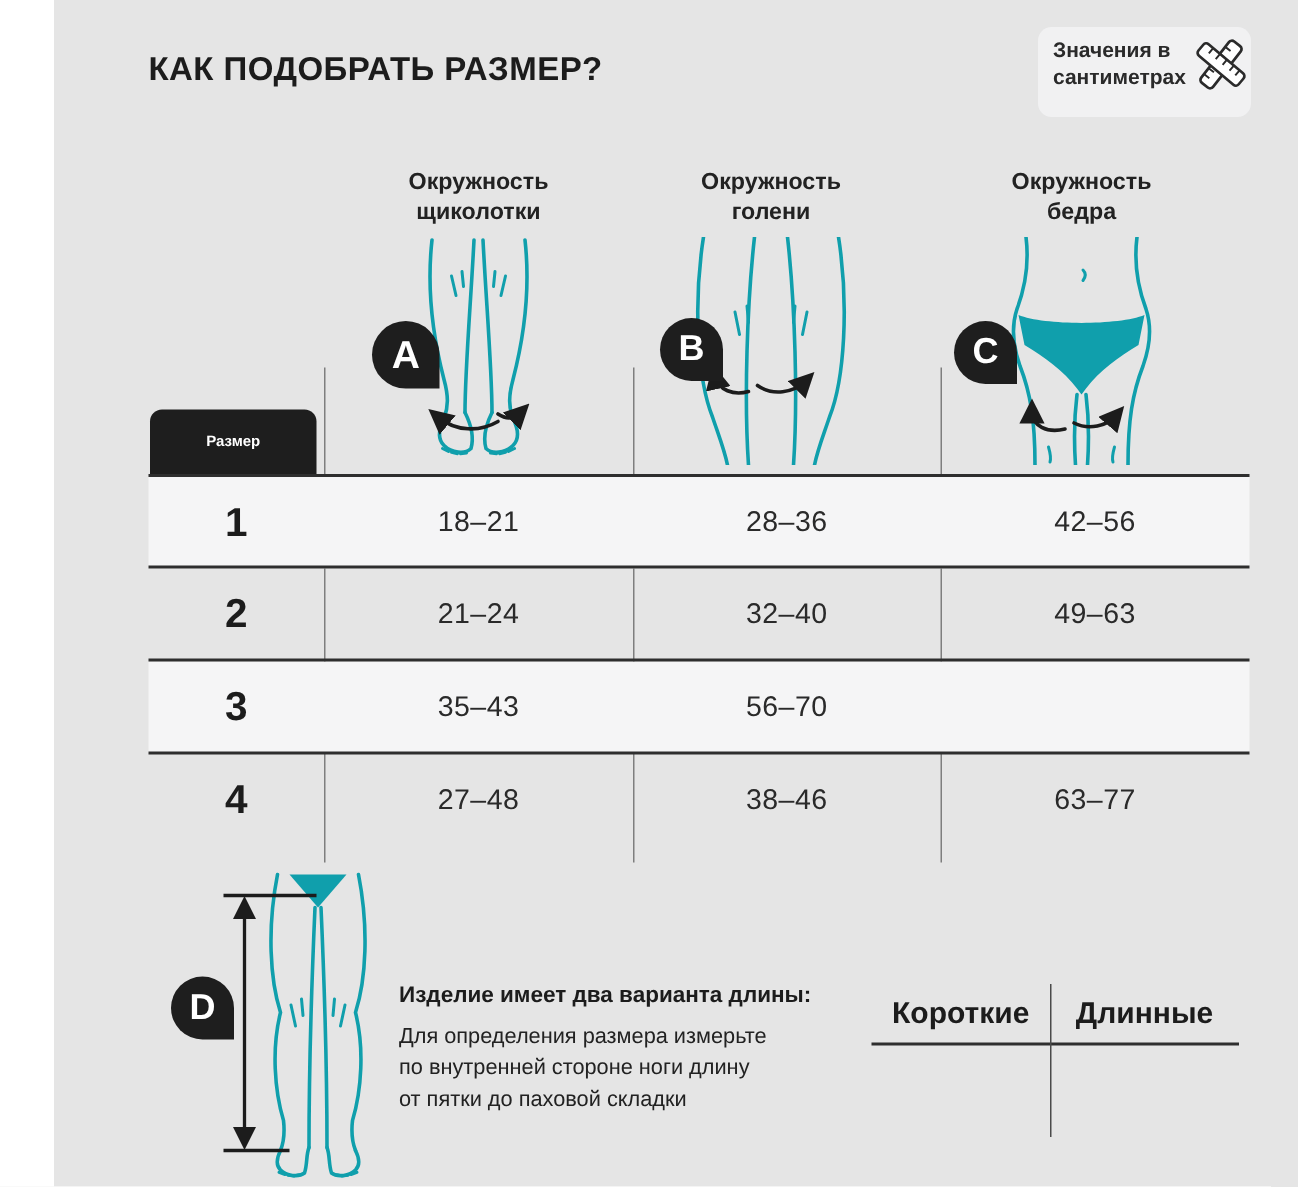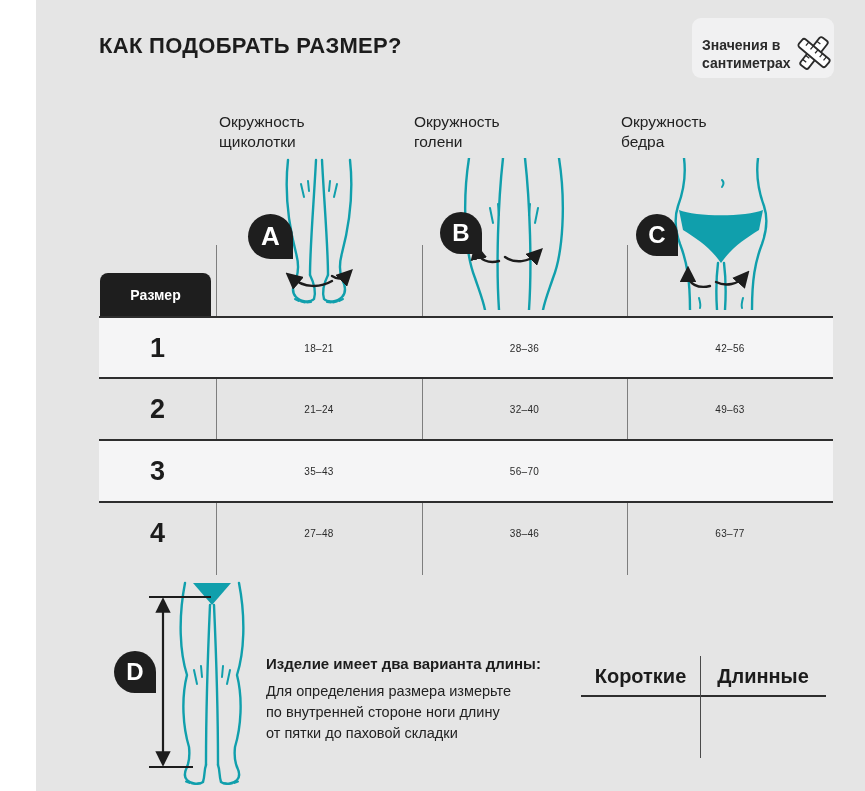--- a/index.html
+++ b/index.html
@@ -14,27 +14,27 @@
     margin-left: 36px;
   }
   .title {
     position: absolute; left: 63px; top: 33px;
     font-size: 22px; font-weight: 700; letter-spacing: .3px;
   }
   .units-badge {
     position: absolute; left: 656px; top: 18px;
     width: 142px; height: 60px;
     background: #f1f1f2; border-radius: 9px;
-    display: flex; align-items: flex-end; gap: 4px;
+    display: flex; align-items: flex-start; gap: 4px;
     padding: 6px 14px 6px 10px;
   }
   .units-badge .txt { font-size: 14px; font-weight: 700; line-height: 1.3; color:#2a2a2a; }
   .col-header {
     position: absolute; top: 112px; width: 200px;
-    text-align: left; font-size: 15.5px; font-weight: 400;
+    text-align: center; font-size: 15.5px; font-weight: 700;
     line-height: 20px; white-space: pre-line; color:#222;
   }
   .ch-a { left: 183px; } .ch-b { left: 378px; } .ch-c { left: 585px; }
 
   .illu { position: absolute; top: 158px; width: 150px; height: 152px; }
   .illu-a { left: 208px; } .illu-b { left: 403px; } .illu-c { left: 610px; }
   .illu-d { position:absolute; left: 85px; top: 575px; width: 200px; height: 212px; }
 
   .marker-badge {
     position: absolute; width: 45px; height: 45px;
@@ -52,31 +52,31 @@
   .v-line { position:absolute; top:245px; width:1px; height:330px; background:#7e7e7e; }
   .vl-1 { left:180px; } .vl-2 { left:386px; } .vl-3 { left:591px; }
   .h-line { position:absolute; left:63px; width:734px; height:2px; background:#2e2e2e; }
   .hl-0 { top:316px; } .hl-1 { top:377px; } .hl-2 { top:439px; } .hl-3 { top:501px; }
   .size-tag {
     position: absolute; left: 64px; top: 273px;
     width: 111px; height: 43px;
     background: #1e1e1e; color: #fff;
     border-radius: 8px 8px 0 0;
     display:flex; align-items:center; justify-content:center;
-    font-size: 14px; font-weight: 700;
+    font-size: 10px; font-weight: 700;
   }
   .trow {
     position:absolute; left:63px; width:734px; height:61px;
     display:grid; grid-template-columns: 117px 206px 205px 206px;
     align-items:center; text-align:center;
   }
   .trow.striped { background:#f5f5f6; }
   .tr-1 { top:318px; } .tr-2 { top:379px; } .tr-3 { top:441px; } .tr-4 { top:503px; }
   .cell-size { font-size:27px; font-weight:700; }
-  .cell-val { font-size:10px; color:#2a2a2a; letter-spacing:.3px; }
+  .cell-val { font-size:19px; color:#2a2a2a; letter-spacing:.3px; }
 
   
   .len-heading {
     position:absolute; left:230px; top:655px;
     font-size:15px; font-weight:700;
   }
   .len-desc {
     position:absolute; left:230px; top:681px;
     font-size:14.5px; line-height:21px; white-space: pre-line; color:#222;
   }

